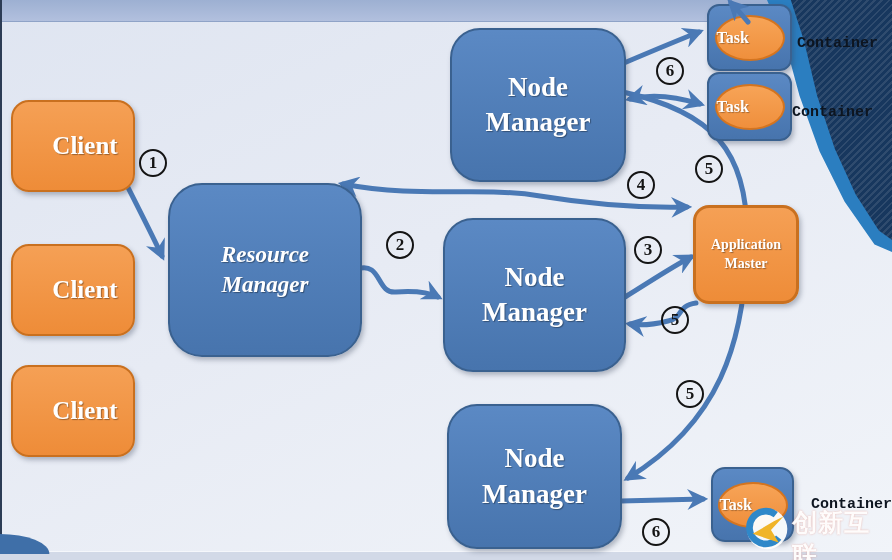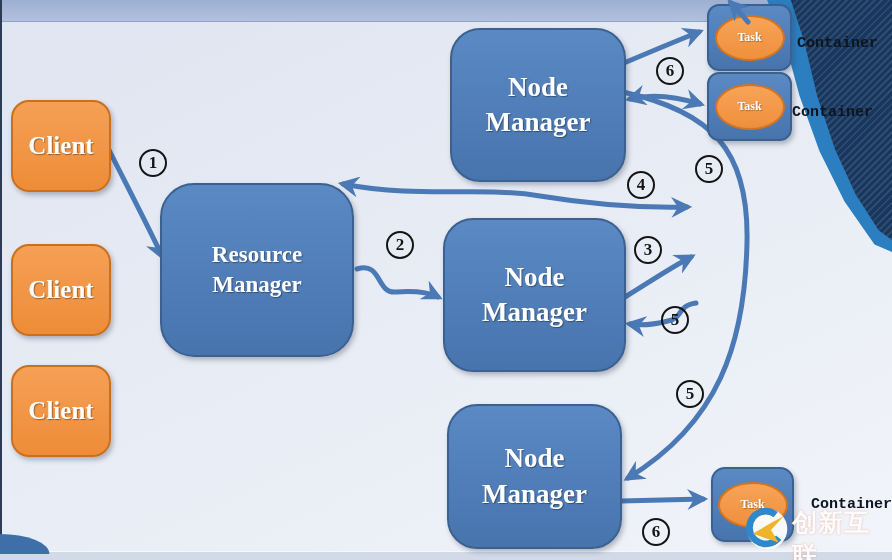--- a/index.html
+++ b/index.html
@@ -23,32 +23,32 @@
                  clip-path:ellipse(95% 100% at 0% 100%);}
   
   svg.arrows{position:absolute;left:0;top:0;z-index:5;}
   svg.arrows-top{position:absolute;left:0;top:0;z-index:15;}
   
   .box{position:absolute;display:flex;align-items:center;justify-content:center;text-align:center;
        box-shadow:2px 3px 5px rgba(55,65,90,0.35);color:#fff;font-weight:bold;z-index:10;}
   .blue{background:linear-gradient(180deg,#5b89c4,#4774ad);border:2px solid #3a618f;}
   .orange{background:linear-gradient(180deg,#f5a055,#ee8c38);border:2px solid #c9701f;}
   .box .lbl{text-shadow:1px 1px 1px rgba(0,0,0,0.35);}
-  .client{width:96px;height:88px;border-radius:18px;font-size:25px;}
-  .rm{left:160px;top:183px;width:190px;height:170px;border-radius:34px;font-size:23px;}
+  .client{width:96px;height:88px;border-radius:18px;font-size:25px;padding-left:24px;}
+  .rm{left:168px;top:183px;width:190px;height:170px;border-radius:34px;font-size:23px;font-style:italic;}
   .rm .lbl{width:120px;line-height:1.3;}
   .nm{border-radius:30px;font-size:27px;}
   .nm .lbl{width:110px;line-height:1.3;}
   .am{left:693px;top:205px;width:100px;height:93px;border-radius:16px;font-size:14px;border-width:3px;}
   .am .lbl{width:82px;line-height:1.35;}
   .taskbox{border-radius:12px;}
   .task-ellipse{width:66px;height:42px;border-radius:50%;
        background:linear-gradient(180deg,#f7a457,#ef8f3c);border:2px solid #d4741f;
-       display:flex;align-items:center;justify-content:center;
-       color:#fff;font-weight:bold;font-size:12px;text-shadow:1px 1px 1px rgba(0,0,0,0.3);}
+       display:flex;align-items:center;justify-content:flex-start;
+       color:#fff;font-weight:bold;font-size:16px;text-shadow:1px 1px 1px rgba(0,0,0,0.3);}
   .container-lbl{position:absolute;z-index:12;color:#0d1520;font-weight:bold;font-size:15px;font-family:Liberation Mono, monospace;}
   
   .marker{position:absolute;z-index:20;width:24px;height:24px;border:2px solid #141414;
           border-radius:50%;display:flex;align-items:center;justify-content:center;
           font-weight:bold;font-size:17px;color:#141414;background:transparent;}
   
   .watermark{position:absolute;left:746px;top:506px;z-index:30;display:flex;align-items:flex-start;}
   .wm-text{margin-left:4px;color:rgba(255,255,255,0.95);font-weight:bold;font-size:25px;
            font-family:"DejaVu Sans",sans-serif;letter-spacing:1px;
            text-shadow:0 0 2px rgba(225,120,100,0.55);}
@@ -101,20 +101,23 @@
   <div class="box blue nm" style="left:450px;top:28px;width:172px;height:150px;">
     <span class="lbl">Node Manager</span>
   </div>
   <div class="box blue nm" style="left:443px;top:218px;width:179px;height:150px;">
     <span class="lbl">Node Manager</span>
   </div>
   <div class="box blue nm" style="left:447px;top:404px;width:171px;height:141px;">
     <span class="lbl">Node Manager</span>
   </div>
 
+  <div class="box orange am">
+    <span class="lbl">Application Master</span>
+  </div>
 
   <div class="box blue taskbox" style="left:707px;top:4px;width:81px;height:63px;">
     <div class="task-ellipse">
       <span>Task</span>
     </div>
   </div>
   <div class="box blue taskbox" style="left:707px;top:72px;width:81px;height:65px;">
     <div class="task-ellipse">
       <span>Task</span>
     </div>

